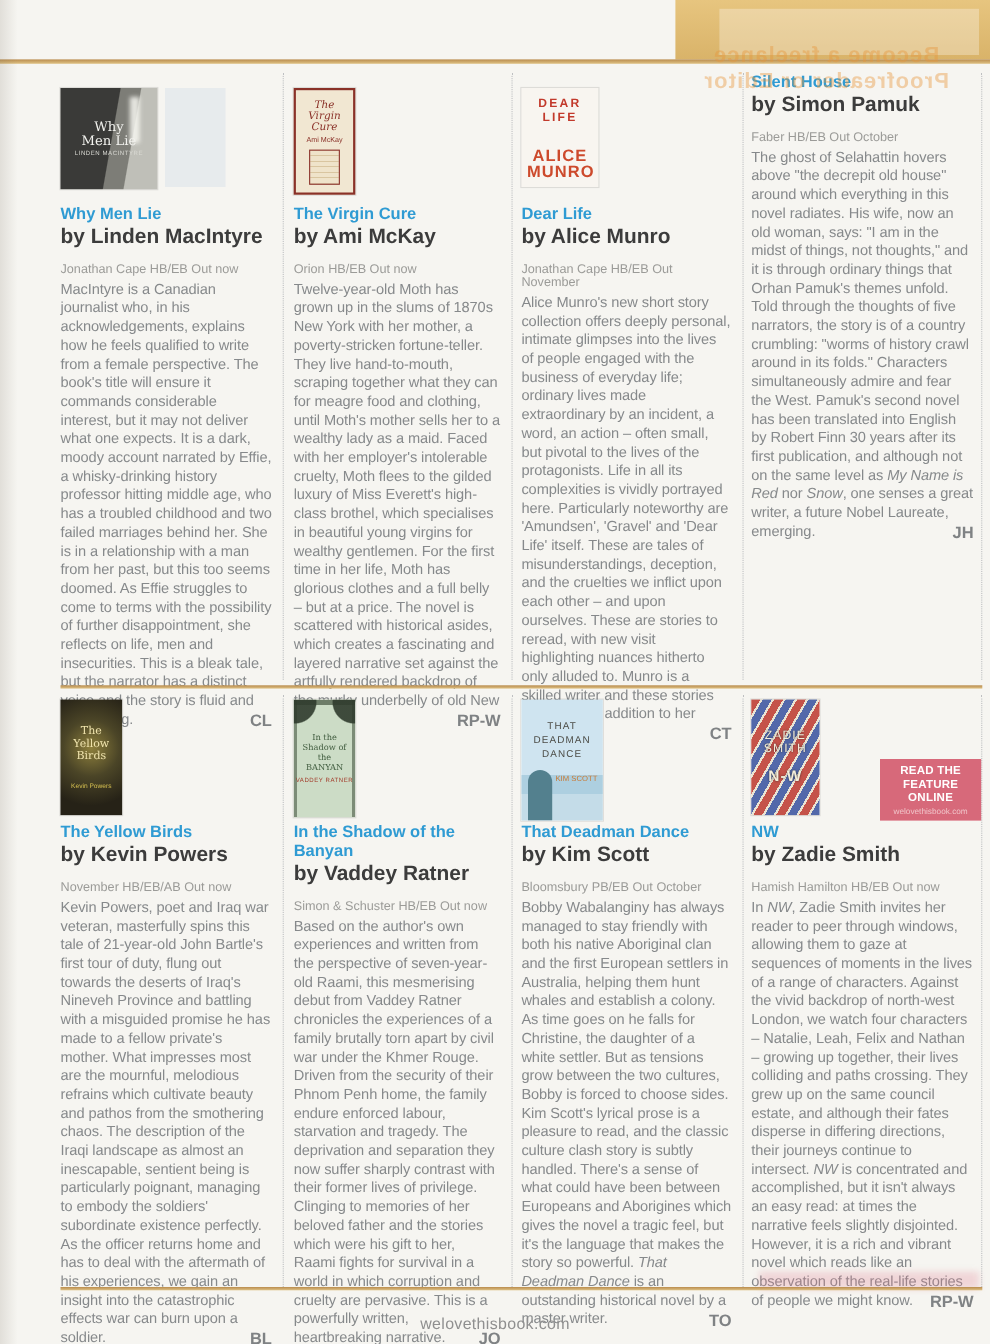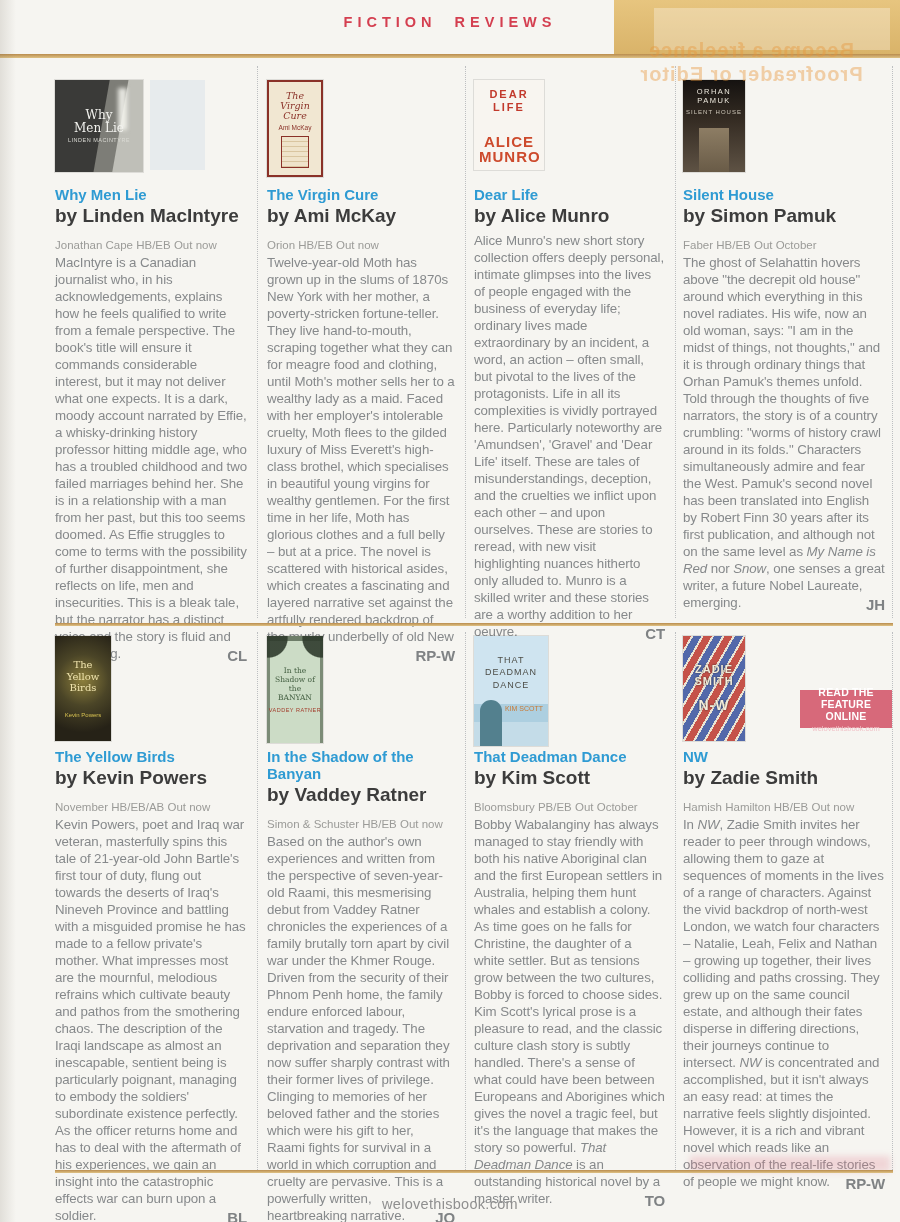--- a/index.html
+++ b/index.html
@@ -100,51 +100,50 @@
   .cover[data-variant="deadman-dance"]::after{content:"";position:absolute;left:6px;bottom:0;
         width:22px;height:46px;background:#53808e;border-radius:11px 11px 0 0;}
   .cover[data-variant="deadman-dance"] .ct1{color:#4c4c46;font-size:9px;letter-spacing:1px;
         line-height:1.35;width:58px;margin-top:-16px;}
   .cover[data-variant="deadman-dance"] .ct2{color:#c97a35;font-size:7px;margin-top:12px;margin-left:26px;}
 
   .cover[data-variant="nw"]{width:62px;height:105px;
         background:repeating-linear-gradient(120deg,rgba(190,60,50,.88) 0 7px,
                    rgba(233,226,208,.92) 7px 9px,rgba(60,85,160,.88) 9px 16px,
                    rgba(233,226,208,.92) 16px 18px);}
-  .cover[data-variant="nw"] .ct1{color:#f3edda;font-weight:bold;font-size:11px;line-height:1.05;
+  .cover[data-variant="nw"] .ct1{color:#f3edda;font-weight:normal;font-size:11px;line-height:1.05;
         letter-spacing:1px;width:48px;text-shadow:0 0 2px rgba(35,35,35,.95);}
   .cover[data-variant="nw"] .ct2{color:#f3edda;font-weight:bold;font-size:14px;letter-spacing:1px;
         margin-top:7px;text-shadow:0 0 2px rgba(35,35,35,.95);}
 
   .ghost-cover{position:absolute;left:95px;top:14px;width:55px;height:90px;
         background:#e4e9ec;opacity:.85;}
 
   
-  .feature-badge{position:absolute;left:800px;top:690px;width:92px;height:38px;
+  .feature-badge{position:absolute;left:800px;top:690px;width:92px;height:56px;
         background:#d7697a;display:flex;flex-direction:column;align-items:center;
         justify-content:center;text-align:center;}
   .fb1,.fb2{color:#ffffff;font-weight:bold;font-size:10.5px;line-height:12px;letter-spacing:.2px;}
   .fb3{color:#f0c3c8;font-size:7.5px;margin-top:2px;}
 
   .pink-smudge{position:absolute;left:690px;top:1156px;width:200px;height:16px;
         background:rgba(225,120,140,.25);filter:blur(3px);}
 
   
   .page-number{position:absolute;top:1178px;left:0;width:100%;text-align:center;
         font-family:"DejaVu Serif",serif;font-size:15px;color:#3d3d3d;}
   .site-url{position:absolute;top:1196px;left:0;width:100%;text-align:center;
         font-size:14.5px;color:#8f8f8f;letter-spacing:.3px;}
 </style>
 </head>
 <body>
 
 <div class="page">
 
   <div class="tan-corner"></div>
-  <div class="masthead">FICTION REVIEWS</div>
   <div class="ghost-heading">
     <div>Become a freelance</div>
     <div>Proofreader or Editor</div>
   </div>
   <div class="gold-rule rule-top"></div>
   <div class="gold-rule rule-mid"></div>
   <div class="gold-rule rule-bottom"></div>
 
   <section class="row row1">
 
@@ -177,30 +176,25 @@
 
     <article class="review">
       <div class="cover-area">
         <div class="cover" data-variant="dear-life">
           <span class="ct1">DEAR LIFE</span>
           <span class="ct2">ALICE MUNRO</span>
         </div>
       </div>
       <h3 class="title">Dear Life</h3>
       <div class="byline">by Alice Munro</div>
+      <div class="pub">Jonathan Cape HB/EB Out November</div>
       <p class="body">Alice Munro's new short story collection offers deeply personal, intimate glimpses into the lives of people engaged with the business of everyday life; ordinary lives made extraordinary by an incident, a word, an action – often small, but pivotal to the lives of the protagonists. Life in all its complexities is vividly portrayed here. Particularly noteworthy are 'Amundsen', 'Gravel' and 'Dear Life' itself. These are tales of misunderstandings, deception, and the cruelties we inflict upon each other – and upon ourselves. These are stories to reread, with new visit highlighting nuances hitherto only alluded to. Munro is a skilled writer and these stories are a worthy addition to her oeuvre.<span class="initials">CT</span></p>
     </article>
 
     <article class="review">
-      <div class="cover-area">
-        <div class="cover" data-variant="silent-house">
-          <span class="ct1">ORHAN PAMUK</span>
-          <span class="ct2">SILENT HOUSE</span>
-        </div>
-      </div>
       <h3 class="title">Silent House</h3>
       <div class="byline">by Simon Pamuk</div>
       <div class="pub">Faber HB/EB Out October</div>
       <p class="body">The ghost of Selahattin hovers above "the decrepit old house" around which everything in this novel radiates. His wife, now an old woman, says: "I am in the midst of things, not thoughts," and it is through ordinary things that Orhan Pamuk's themes unfold. Told through the thoughts of five narrators, the story is of a country crumbling: "worms of history crawl around in its folds." Characters simultaneously admire and fear the West. Pamuk's second novel has been translated into English by Robert Finn 30 years after its first publication, and although not on the same level as <i>My Name is Red</i> nor <i>Snow</i>, one senses a great writer, a future Nobel Laureate, emerging.<span class="initials">JH</span></p>
     </article>
 
   </section>
 
   <section class="row row2">
 

